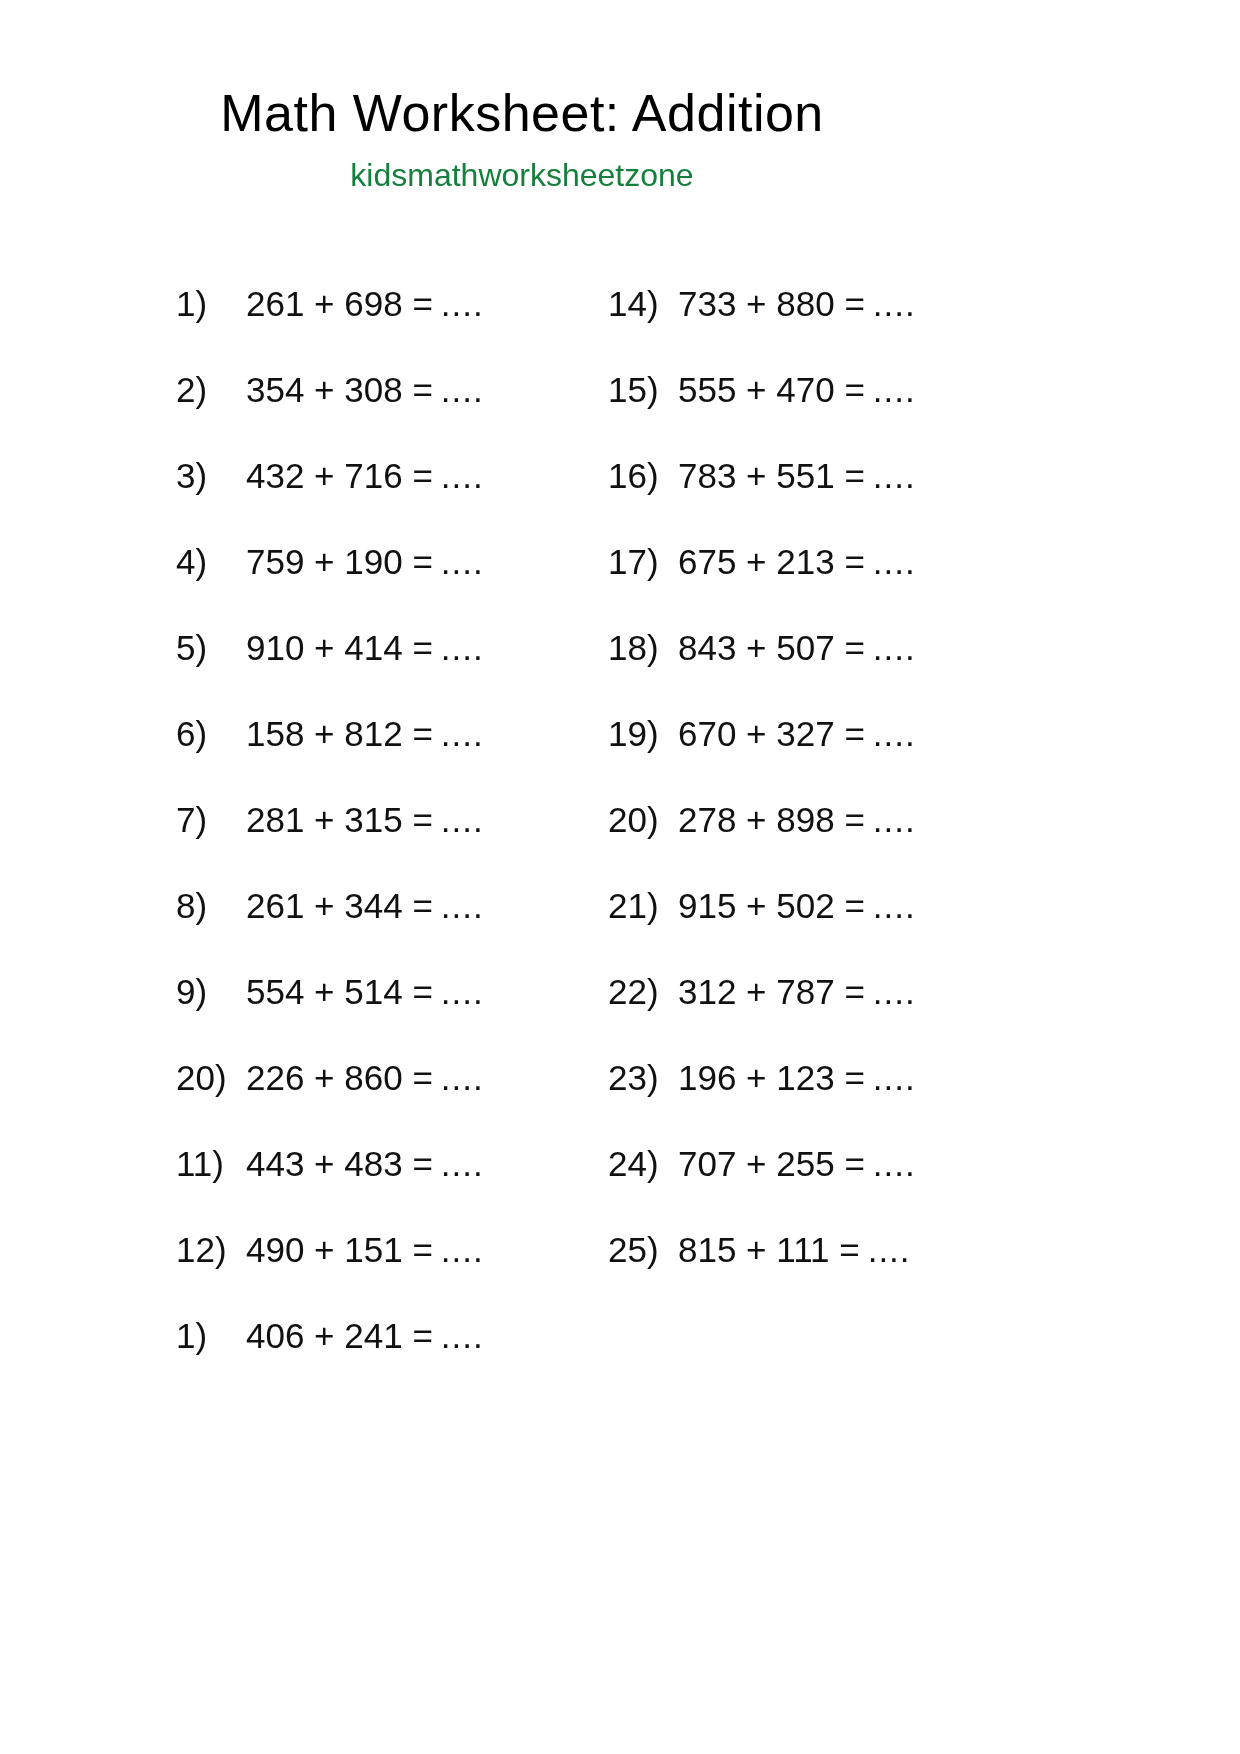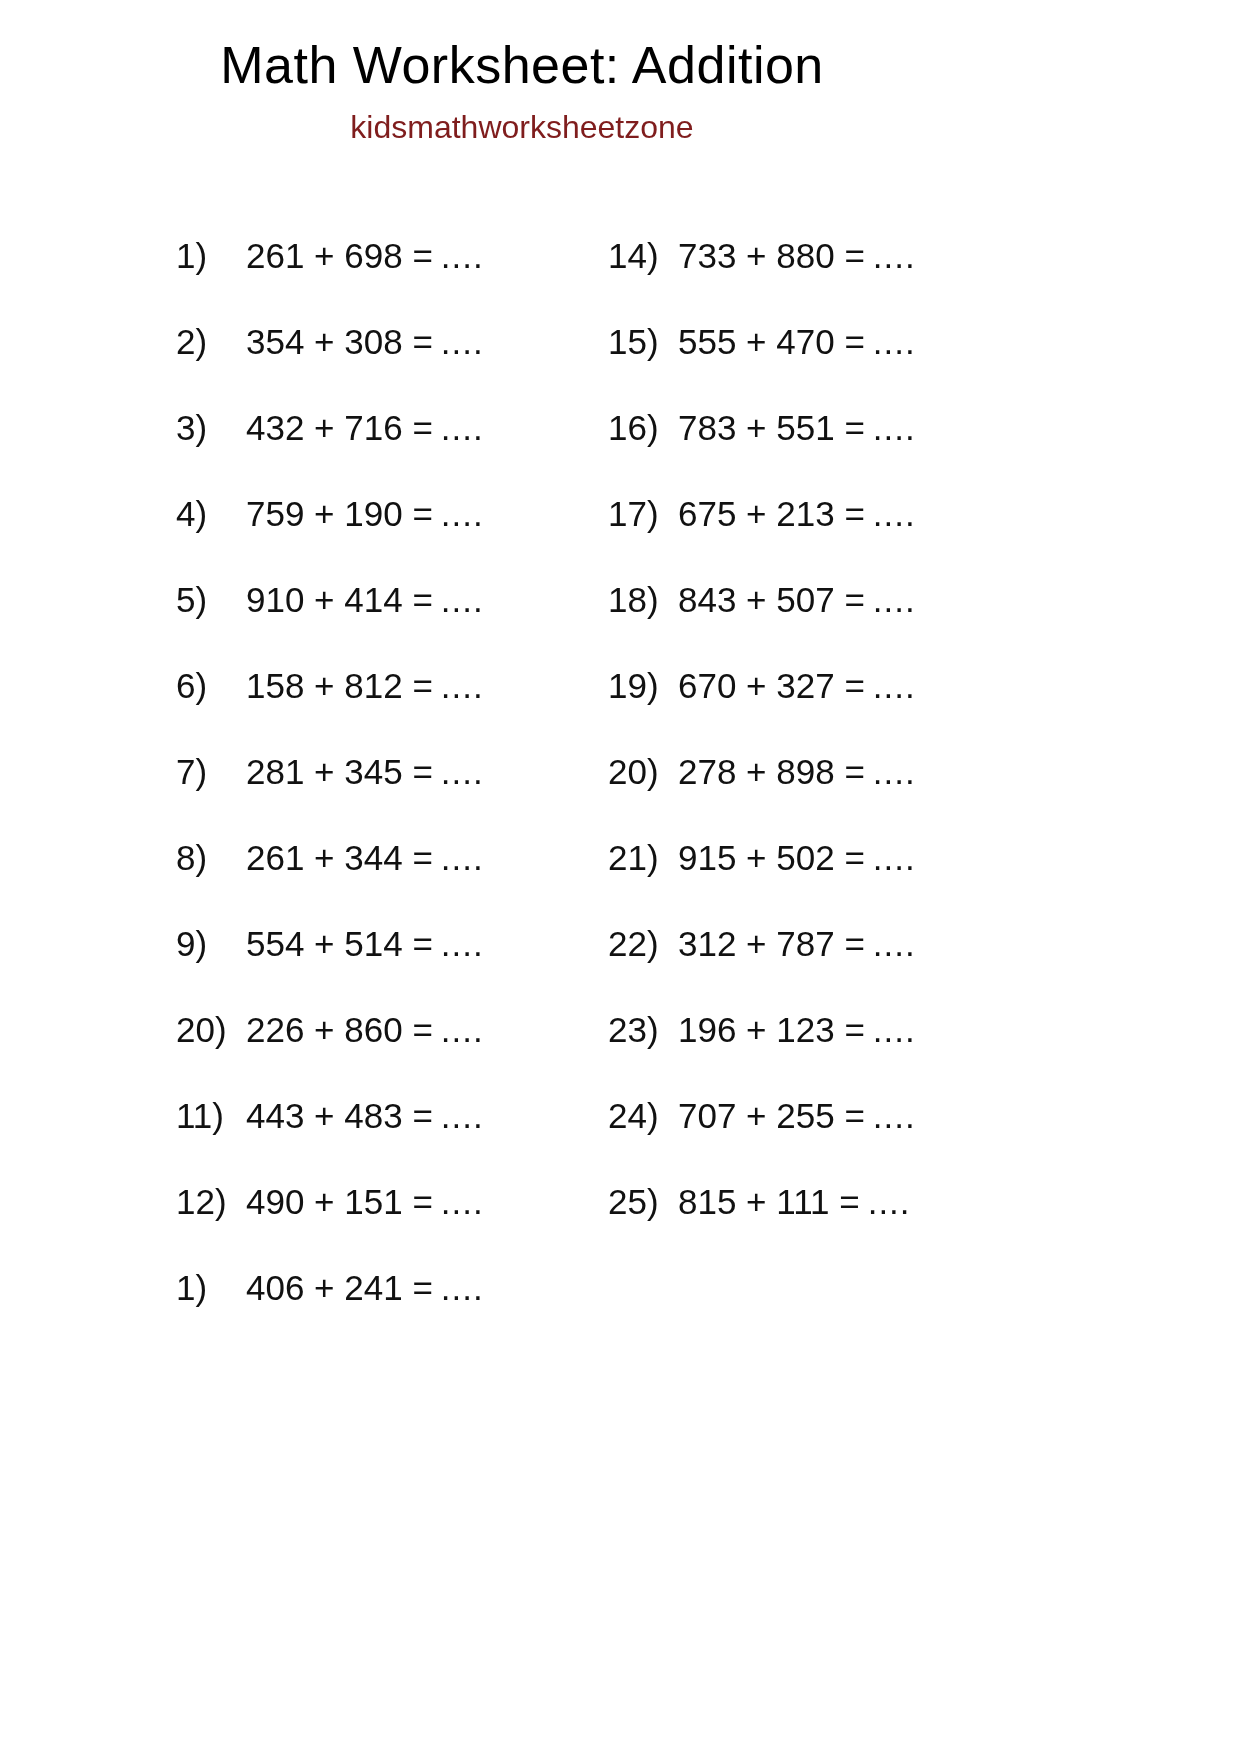--- a/index.html
+++ b/index.html
@@ -12,35 +12,35 @@
     height: 1754px;
     font-family: "Liberation Sans", sans-serif;
     color: #000000;
     position: relative;
     overflow: hidden;
   }
   .page {
     width: 1044px;
     height: 1754px;
     box-sizing: border-box;
-    padding-top: 36px;
+    padding-top: 84px;
   }
   .title {
     text-align: center;
     font-size: 52px;
     font-weight: normal;
     letter-spacing: 0.5px;
     color: #000000;
     margin: 0;
     line-height: 1.15;
   }
   .subtitle {
     text-align: center;
     font-size: 32px;
-    color: #7f1d1d;
+    color: #15803d;
     margin: 12px 0 0 0;
     line-height: 1.2;
   }
   .problems {
     margin-top: 92px;
     display: flex;
     justify-content: flex-start;
     padding-left: 176px;
     box-sizing: border-box;
   }
@@ -111,21 +111,21 @@
           <span class="expr">910 + 414 =</span>
           <span class="expr dots">....</span>
         </div>
         <div class="problem">
           <span class="num">6)</span>
           <span class="expr">158 + 812 =</span>
           <span class="expr dots">....</span>
         </div>
         <div class="problem">
           <span class="num">7)</span>
-          <span class="expr">281 + 345 =</span>
+          <span class="expr">281 + 315 =</span>
           <span class="expr dots">....</span>
         </div>
         <div class="problem">
           <span class="num">8)</span>
           <span class="expr">261 + 344 =</span>
           <span class="expr dots">....</span>
         </div>
         <div class="problem">
           <span class="num">9)</span>
           <span class="expr">554 + 514 =</span>

